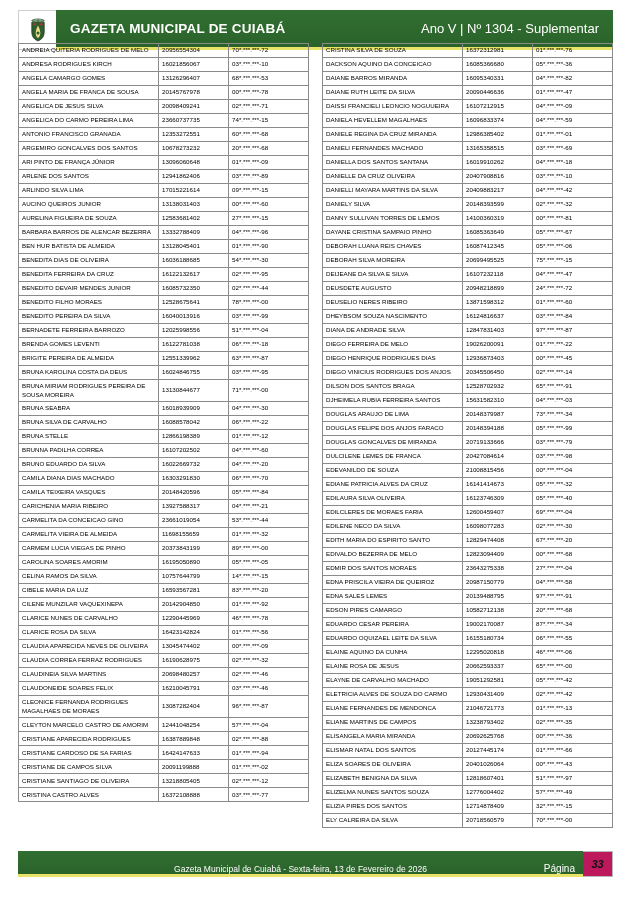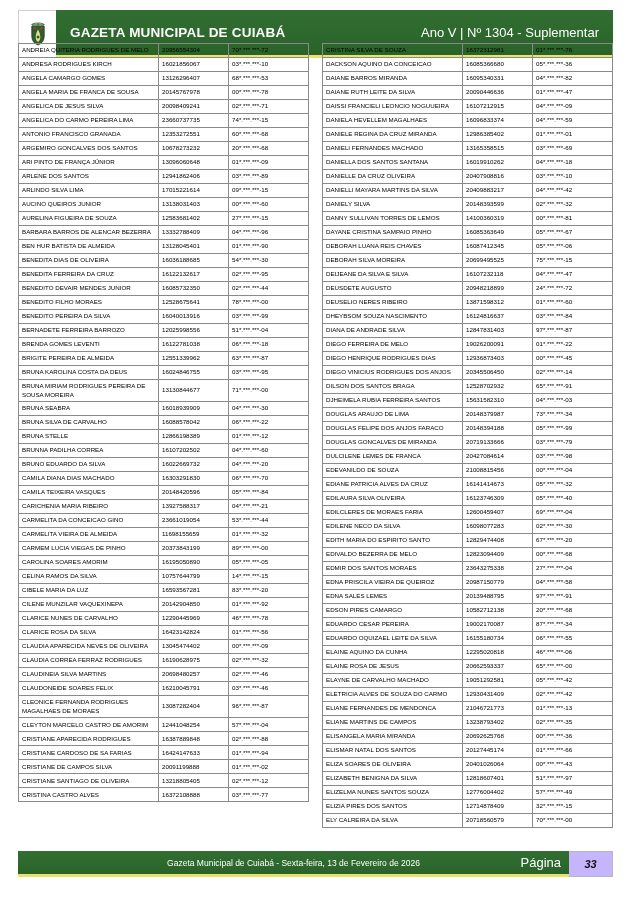--- a/index.html
+++ b/index.html
@@ -13,21 +13,21 @@
     position: relative;
     width: 631px; height: 900px;
     background: #ffffff;
     overflow: hidden;
   }
 
   
   .header {
     position: absolute;
     left: 18px; top: 10px;
-    width: 595px; height: 48px;
+    width: 595px; height: 40px;
     display: flex;
     align-items: stretch;
   }
   .header-logo {
     width: 38px;
     background: #ffffff;
     border: 1px solid #cfcfcf;
     border-right: none;
     display: flex;
     align-items: center;
@@ -92,37 +92,37 @@
     width: 595px; height: 26px;
     display: flex;
     align-items: stretch;
   }
   .footer-bar {
     flex: 1;
     background: #2d6a2d;
     background: linear-gradient(to bottom, #316e31 0%, #2a632a 100%);
     border-bottom: 3px solid #e9e36a;
     display: flex;
-    align-items: center;
+    align-items: flex-end;
     justify-content: center;
     position: relative;
   }
   .footer-text {
     color: #ffffff;
     font-size: 8.5px;
   }
   .footer-page-label {
     position: absolute;
     right: 8px;
     color: #ffffff;
-    font-size: 13px;
+    font-size: 10px;
   }
   .footer-page-box {
-    width: 44px;
-    background: #c4b5fd;
+    width: 30px;
+    background: #be185d;
     border: 1px solid #b8b8b8;
     border-left: none;
     display: flex;
     align-items: center;
     justify-content: center;
     flex: none;
   }
   .footer-page-num {
     font-size: 11px;
     font-style: italic;

